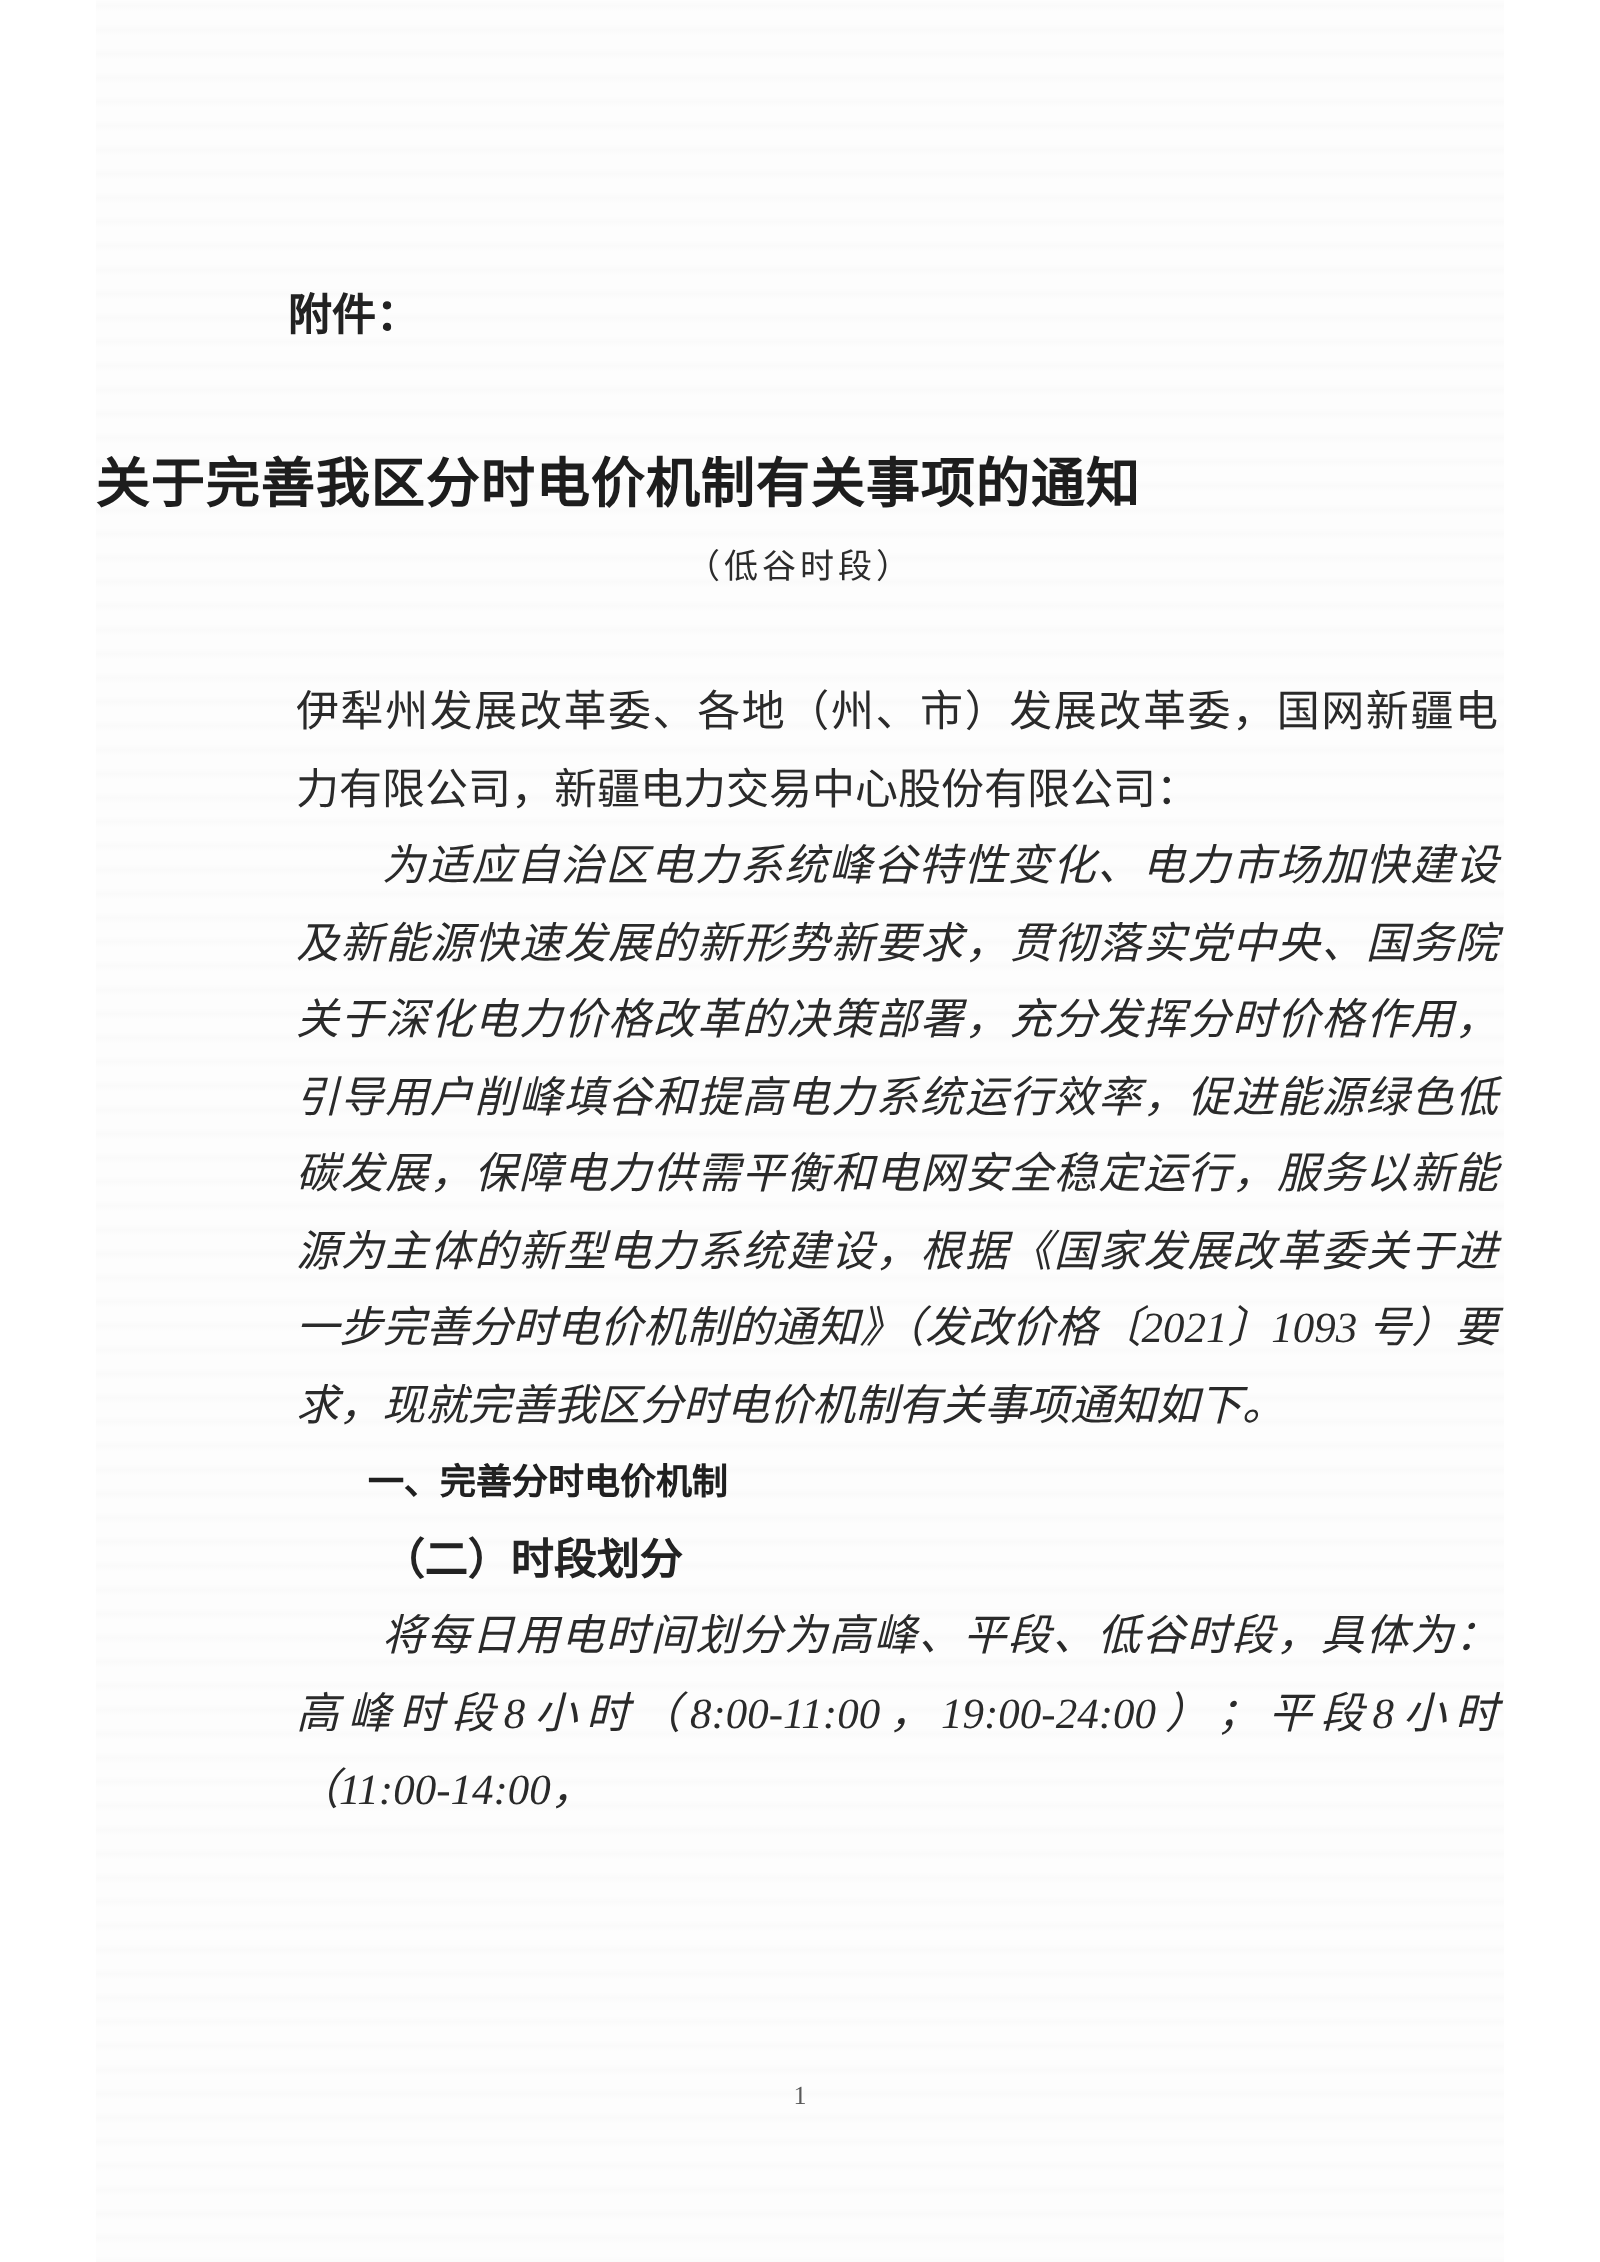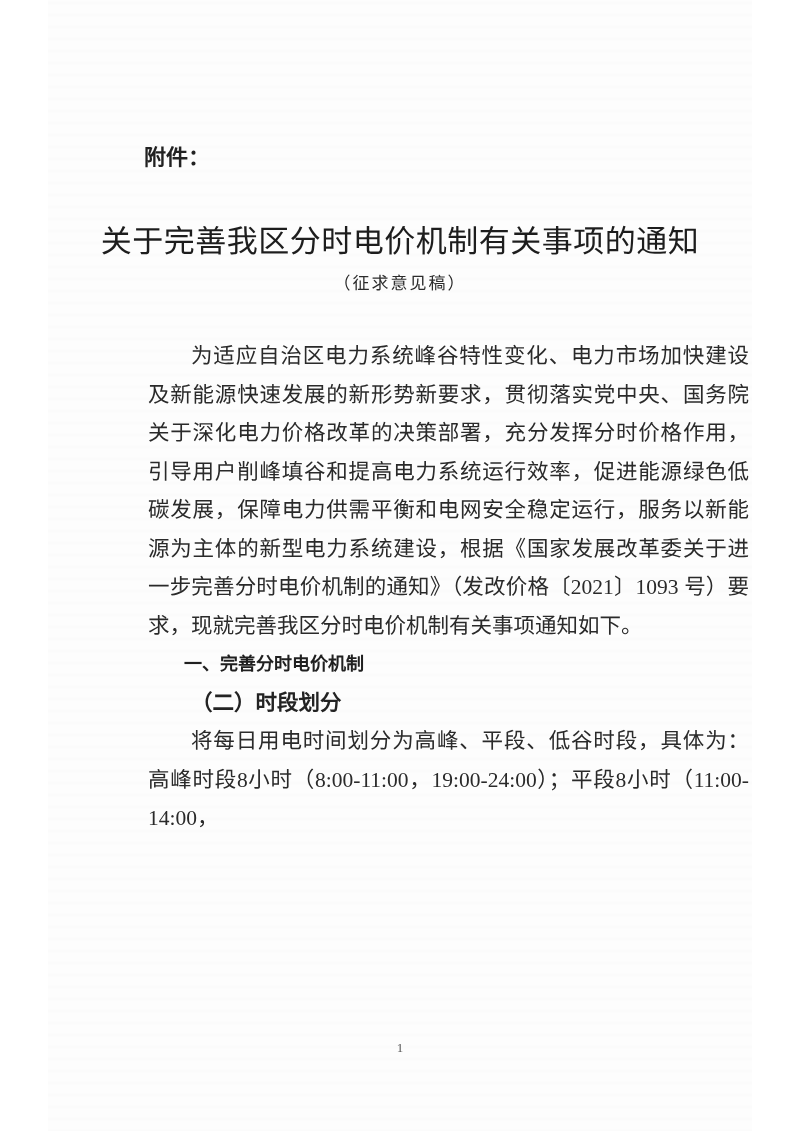--- a/index.html
+++ b/index.html
@@ -28,24 +28,24 @@
     font-weight: bold;
     font-size: 22px;
     line-height: 28px;
     color: #222222;
   }
   .doc-title {
     position: absolute;
     left: 0;
     top: 222px;
     width: 100%;
-    text-align: center;
+    text-align: left;
     font-family: "Liberation Sans", "DejaVu Sans", sans-serif;
-    font-weight: normal;
-    font-size: 31px;
+    font-weight: bold;
+    font-size: 27px;
     line-height: 40px;
     letter-spacing: 0.5px;
     color: #1d1d1d;
   }
   .doc-subtitle {
     position: absolute;
     left: 0;
     top: 272px;
     width: 100%;
     text-align: center;
@@ -65,20 +65,21 @@
     line-height: 38.5px;
     text-align: justify;
     color: #2a2a2a;
   }
   .doc-body p, .doc-body h2, .doc-body h3 {
     margin: 0;
     padding: 0;
   }
   .para-indent {
     text-indent: 2em;
+    font-style: italic;
   }
   .section-heading {
     font-family: "Liberation Sans", "DejaVu Sans", sans-serif;
     font-weight: bold;
     font-size: 18px;
     line-height: 38.5px;
     text-indent: 2em;
     color: #202020;
   }
   .sub-heading {
@@ -102,24 +103,25 @@
 </style>
 </head>
 <body>
 
 <div class="page">
 
   <div class="attachment-label">附件：</div>
 
   <div class="doc-title">关于完善我区分时电价机制有关事项的通知</div>
 
-  <div class="doc-subtitle">（征求意见稿）</div>
+  <div class="doc-subtitle">（低谷时段）</div>
 
   <div class="doc-body">
 
+    <p class="salutation">伊犁州发展改革委、各地（州、市）发展改革委，国网新疆电力有限公司，新疆电力交易中心股份有限公司：</p>
 
     <p class="para-indent">为适应自治区电力系统峰谷特性变化、电力市场加快建设及新能源快速发展的新形势新要求，贯彻落实党中央、国务院关于深化电力价格改革的决策部署，充分发挥分时价格作用，引导用户削峰填谷和提高电力系统运行效率，促进能源绿色低碳发展，保障电力供需平衡和电网安全稳定运行，服务以新能源为主体的新型电力系统建设，根据《国家发展改革委关于进一步完善分时电价机制的通知》（发改价格〔2021〕1093 号）要求，现就完善我区分时电价机制有关事项通知如下。</p>
 
     <h2 class="section-heading">一、完善分时电价机制</h2>
 
 
 
     <h3 class="sub-heading">（二）时段划分</h3>
 
     <p class="para-indent">将每日用电时间划分为高峰、平段、低谷时段，具体为：高峰时段8小时（8:00-11:00，19:00-24:00）；平段8小时（11:00-14:00，</p>

